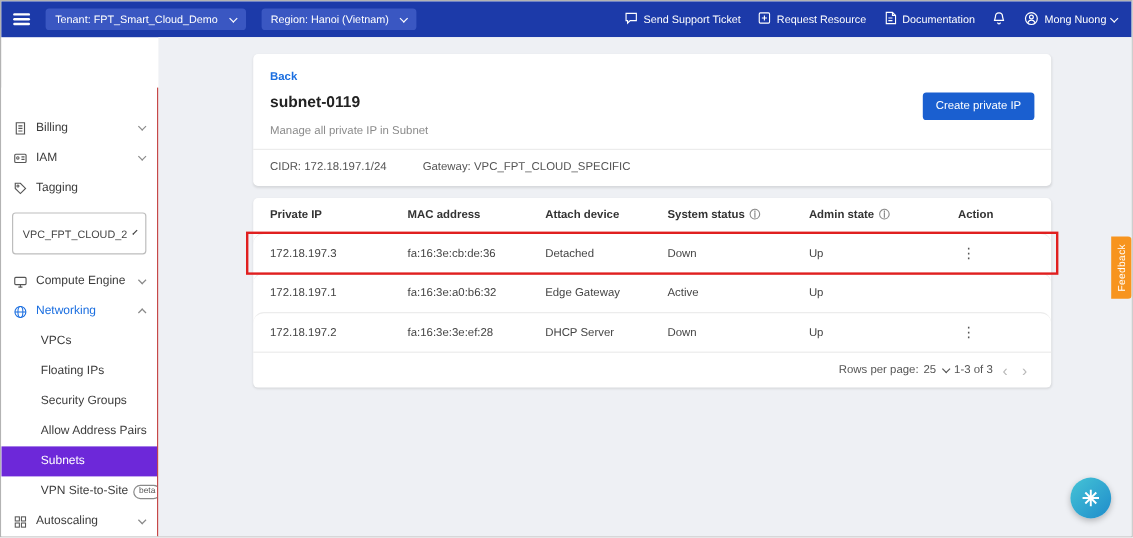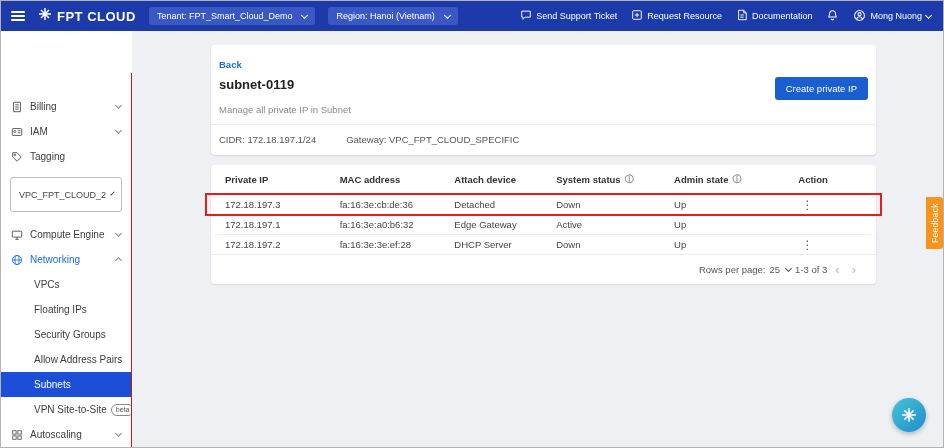--- a/index.html
+++ b/index.html
@@ -28,48 +28,48 @@
   .content { flex:1; display:flex; min-height:0; }
   .sidebar { width:131px; flex-shrink:0; background:#fff; border-right:1px solid #b91c1c;
              padding-top:21px; font-size:10px; color:#3c3c3c; overflow:hidden;margin-top:42px; }
   .side-item { height:25px; display:flex; align-items:center; padding:0 10px; gap:7px; cursor:pointer; }
   .side-item .lbl { flex:1; white-space:nowrap; }
   .side-item svg { flex-shrink:0; }
   .side-item .chev { color:#8a8a8a; }
   .side-item.active-parent { color:#1a6ee0; }
   .sub-item { height:25px; display:flex; align-items:center; padding-left:33px; cursor:pointer;
               white-space:nowrap; gap:4px; }
-  .sub-item.selected { background:#1d4ed8; color:#fff; }
+  .sub-item.selected { background:#6d28d9; color:#fff; }
   .vpc-select { margin:8px 9px 10px; border:1px solid #bdbdbd; border-radius:3px; height:35px;
                 display:flex; align-items:center; padding:0 8px; font-size:9px; color:#444;
                 cursor:pointer; gap:6px; }
   .vpc-select .lbl { flex:1; white-space:nowrap; }
   .beta-badge { border:1px solid #8a8a8a; border-radius:7px; font-size:7px; padding:0 4px;
                 line-height:10px; color:#555; }
 
   
   .main { flex:1; background:#eef0f4; padding:14px 67px 0 79px; overflow:hidden; }
   .card { background:#fff; border-radius:4px; box-shadow:0 1px 2px rgba(0,0,0,0.10); }
-  .card1 { padding:9px 8px 0; }
+  .card1 { padding:9px 14px 0; }
   .back-link { color:#1a6ee0; font-size:9.5px; font-weight:bold; cursor:pointer; display:inline-block; }
   .title-row { display:flex; align-items:flex-start; margin-top:5px; }
   .page-title { font-size:13px; font-weight:bold; color:#222; flex:1; }
   .btn-primary { background:#1a5fd0; color:#fff; font-size:9.5px; border:none; border-radius:3px;
                  padding:6px 11px; cursor:pointer; font-family:inherit; }
   .subtitle { font-size:9.5px; color:#8b8b8b; margin-top:4px; padding-bottom:9px; }
   .divider { border-top:1px solid #ececec; margin:0 -14px; }
   .cidr-row { display:flex; gap:30px; font-size:9.5px; color:#555; padding:9px 0 10px; }
 
   .card2 { margin-top:10px; position:relative; }
   .trow { display:grid; grid-template-columns:18% 18% 16% 18.5% 19.5% 10%; align-items:center;
           padding:0 14px; }
   .thead { height:29px; font-size:9.5px; font-weight:bold; color:#333; }
   .th { display:flex; align-items:center; gap:4px; }
   .info-i { color:#8a8a8a; font-size:9px; cursor:pointer; font-style:normal; }
-  .tbody-row { height:20px; font-size:9.5px; color:#444; border-top:1px solid #ececec; position:relative;border-radius:9px; }
+  .tbody-row { height:33px; font-size:9.5px; color:#444; border-top:1px solid #ececec; position:relative;border-radius:9px; }
   .kebab { font-size:12px; color:#555; cursor:pointer; line-height:1; padding:0 3px; }
   .red-annotation { position:absolute; left:-6px; right:-6px; top:-2px; bottom:-2px;
                     border:2px solid #e01f1f; pointer-events:none; z-index:3; }
   .tfoot { height:30px; border-top:1px solid #ececec; display:flex; align-items:center;
            justify-content:flex-end; gap:4px; padding:0 16px; font-size:9.5px; color:#555; }
   .rpp-select { display:flex; align-items:center; gap:6px; cursor:pointer; }
   .pg-btn { color:#b9b9b9; font-size:13px; cursor:pointer; padding:0 4px; }
 
   
   .feedback-tab { position:absolute; right:0; top:196px; width:17px; height:52px; background:#f7941e;
@@ -84,28 +84,20 @@
 <body>
 
 <div class="app">
 
   <div class="topbar">
     <div class="burger">
         <i></i>
         <i></i>
         <i></i>
       </div>
-    <div class="brand">
-      <span>
-        <svg width="14" height="14" viewBox="0 0 14 14">
-            <path d="M7 1v12 M1 7h12 M3 3l8 8 M11 3l-8 8" stroke="#fff" stroke-width="1.5" fill="none"></path>
-          </svg>
-      </span>
-      <span class="brand-name">FPT CLOUD</span>
-    </div>
     <div class="pill">
       <span>Tenant: FPT_Smart_Cloud_Demo</span>
       <span class="chev"></span>
     </div>
     <div class="pill">
       <span>Region: Hanoi (Vietnam)</span>
       <span class="chev"></span>
     </div>
     <div class="spacer"></div>
     <div class="top-right">

